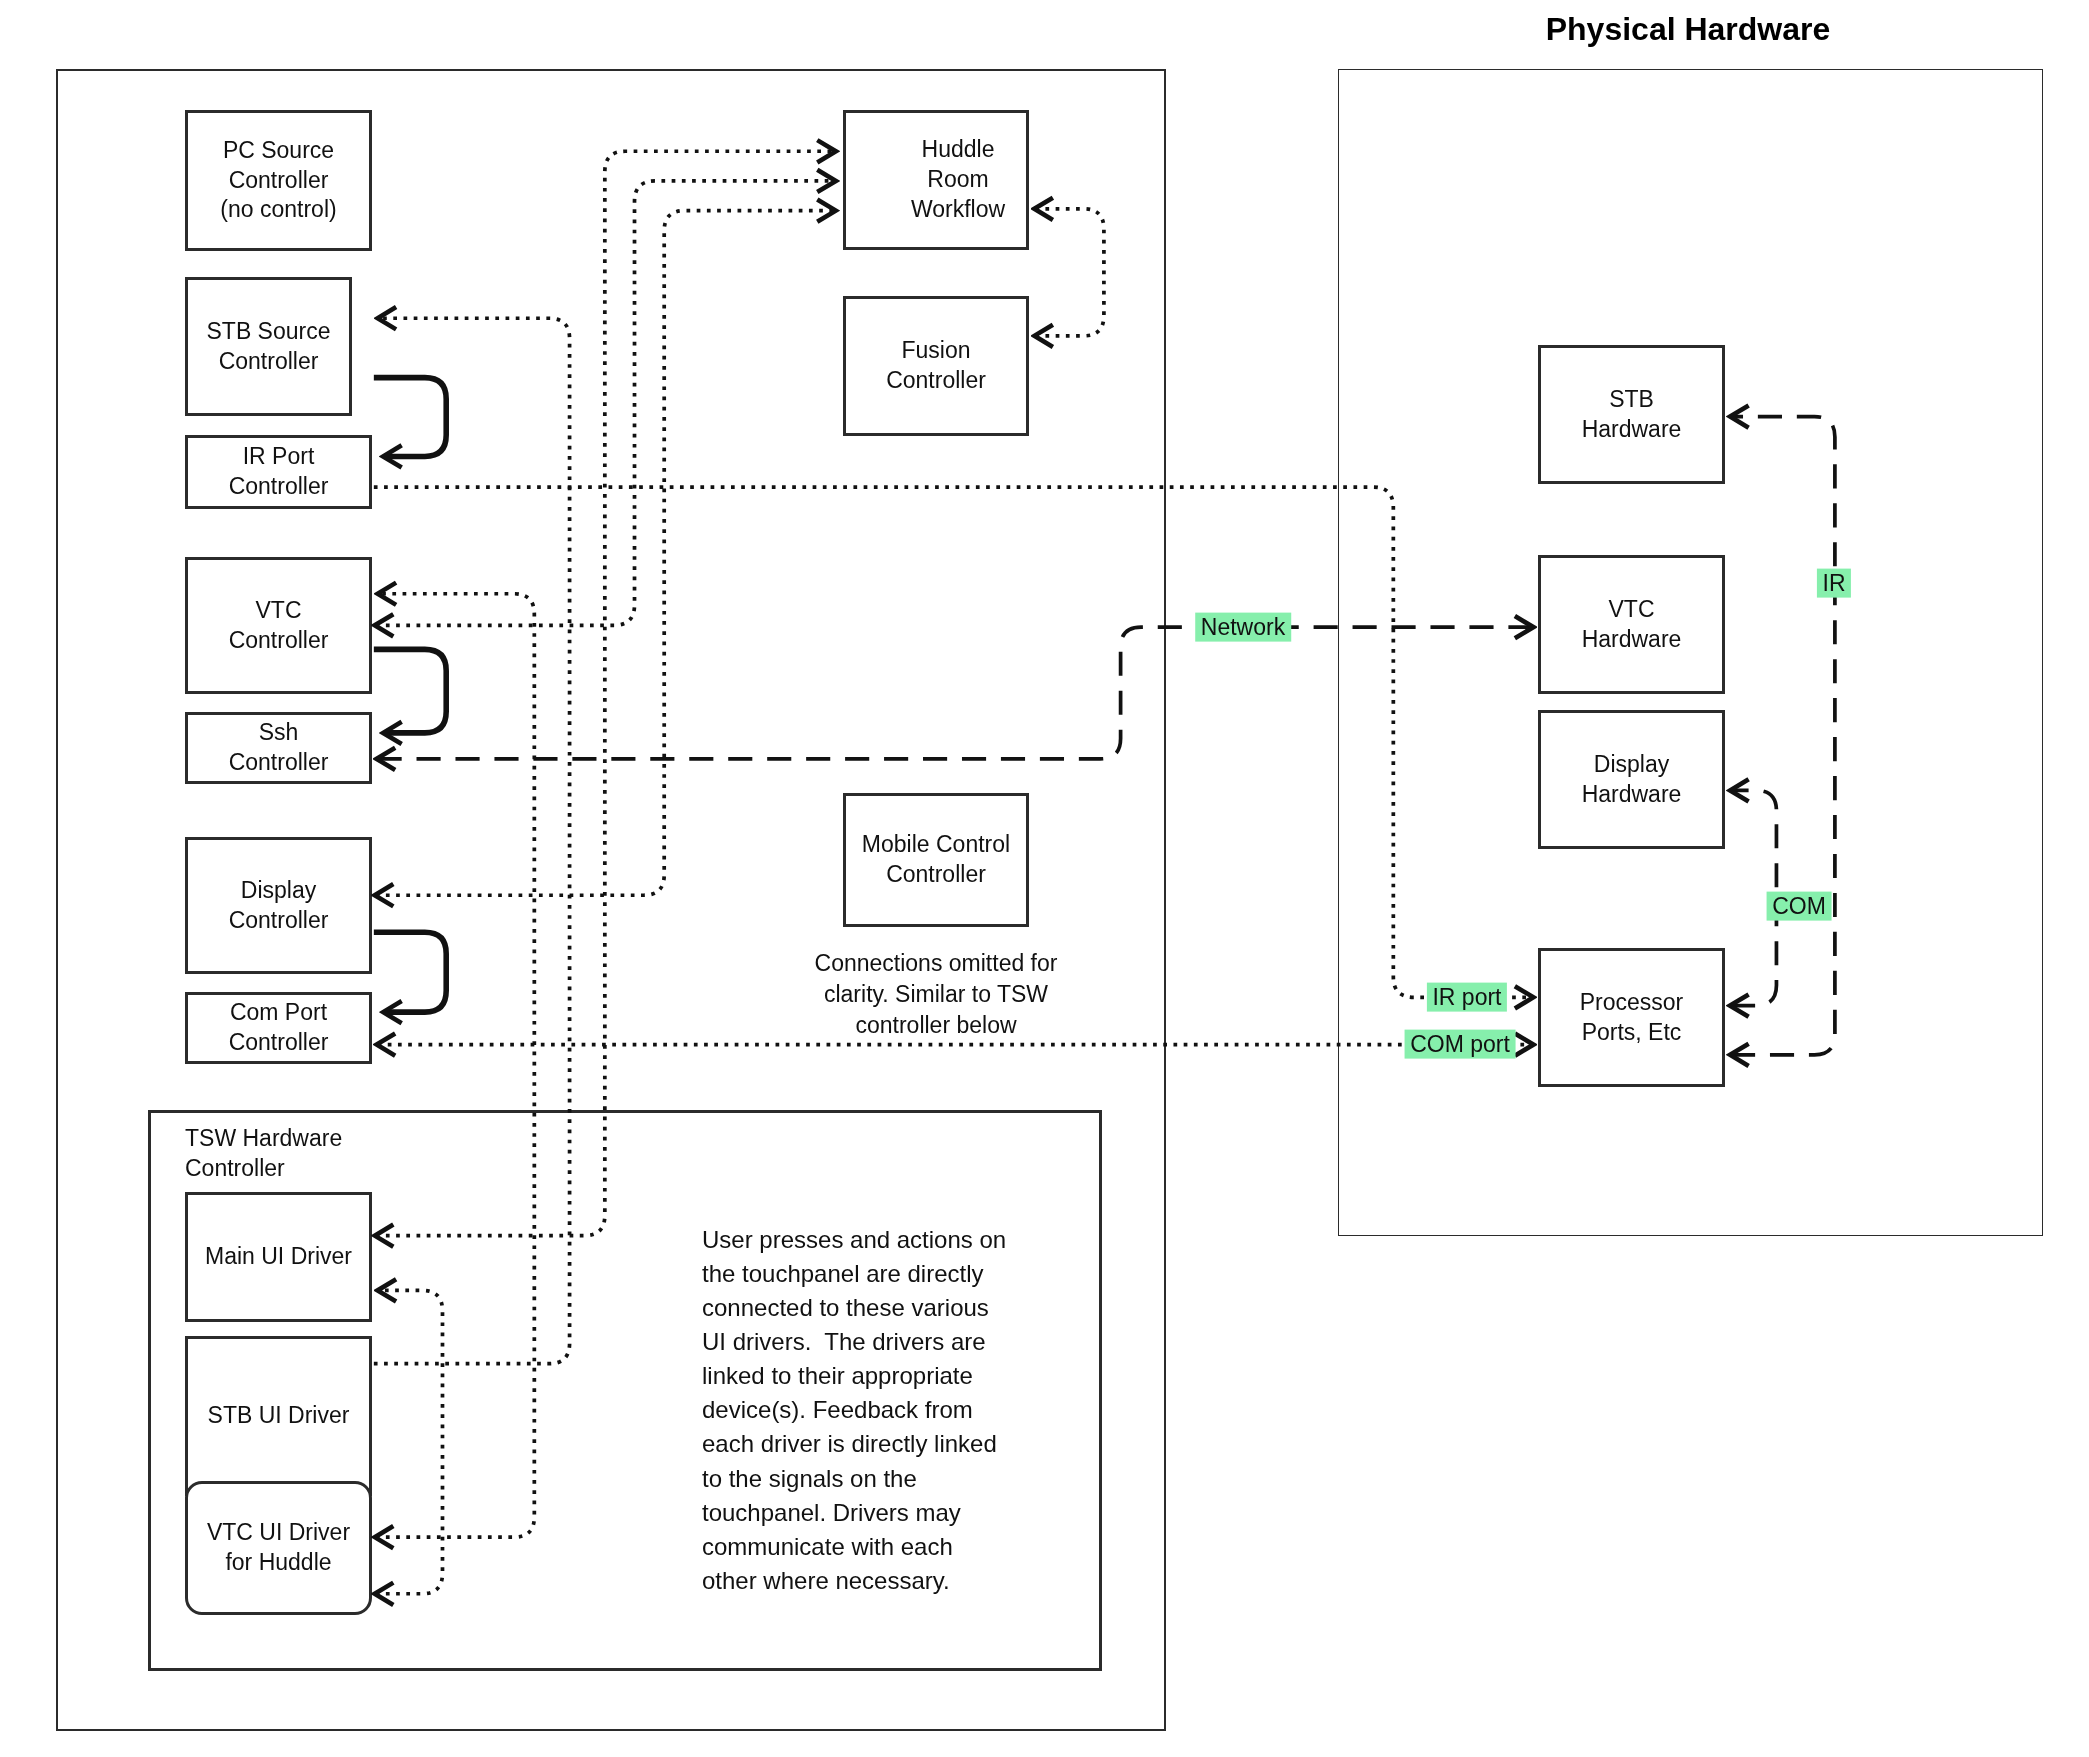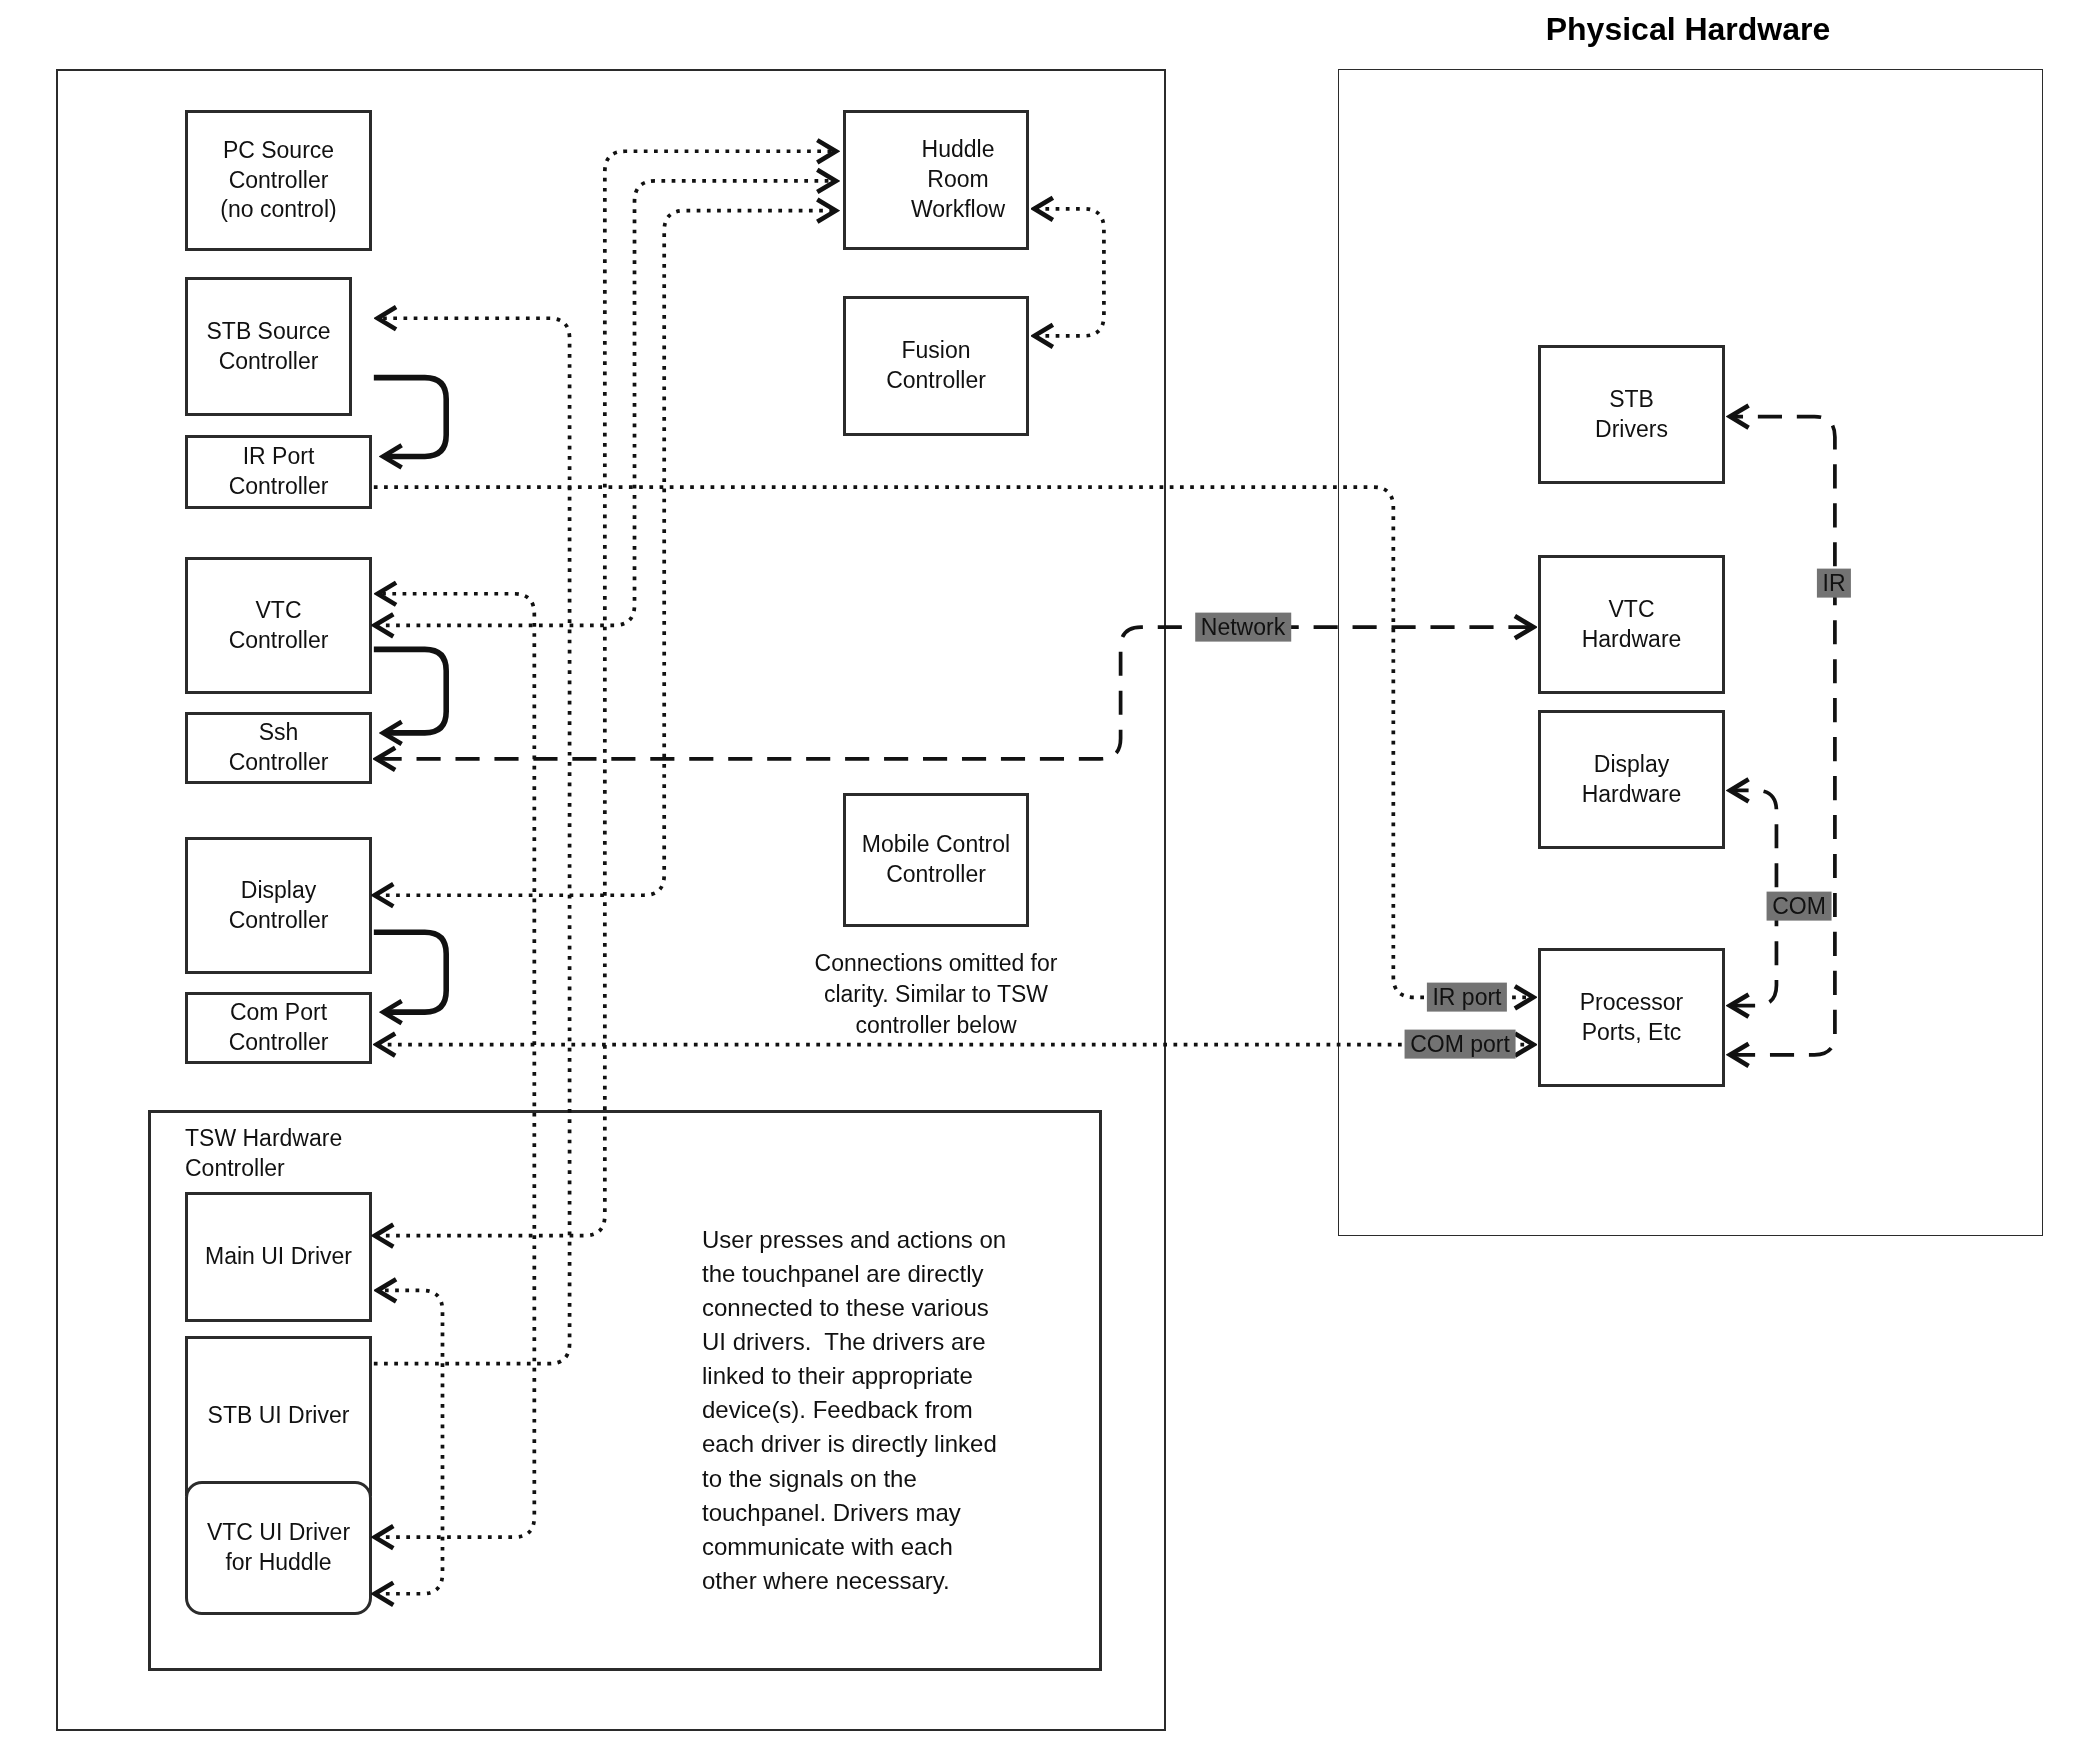--- a/index.html
+++ b/index.html
@@ -15,21 +15,21 @@
   .c-left{border:2.8px solid #2b2b2b;}
   .c-right{border:1.9px solid #2b2b2b;}
   .c-tsw{border:3.7px solid #2b2b2b;}
   .box{
     position:absolute;border:3.7px solid #2b2b2b;background:#ffffff;
     display:flex;align-items:center;justify-content:center;text-align:center;
     box-sizing:border-box;
   }
   .box .lbl{font-size:23px;line-height:1.3;white-space:pre-line;color:#111;}
   .floatlbl{
-    position:absolute;transform:translate(-50%,-50%);background:#737373;
+    position:absolute;transform:translate(-50%,-50%);background:#86efac;
     font-size:23px;padding:0.9px 5.6px;white-space:nowrap;color:#111;z-index:5;
   }
   .blocktext{
     position:absolute;font-size:24px;line-height:1.42;white-space:pre-wrap;color:#111;
   }
   .notecenter{
     position:absolute;transform:translateX(-50%);text-align:center;
     font-size:23px;line-height:1.35;white-space:pre-line;color:#111;
   }
   .tswlabel{
@@ -118,21 +118,21 @@
 linked to their appropriate
 device(s). Feedback from
 each driver is directly linked
 to the signals on the
 touchpanel. Drivers may
 communicate with each
 other where necessary.</div>
 
   <div class="box" style="left:1538px;top:345px;width:187px;height:139px;">
     <span class="lbl">STB
-Drivers</span>
+Hardware</span>
     </div>
   <div class="box" style="left:1538px;top:555px;width:187px;height:139px;">
     <span class="lbl">VTC
 Hardware</span>
     </div>
   <div class="box" style="left:1538px;top:710px;width:187px;height:139px;">
     <span class="lbl">Display
 Hardware</span>
     </div>
   <div class="box" style="left:1538px;top:948px;width:187px;height:139px;">

